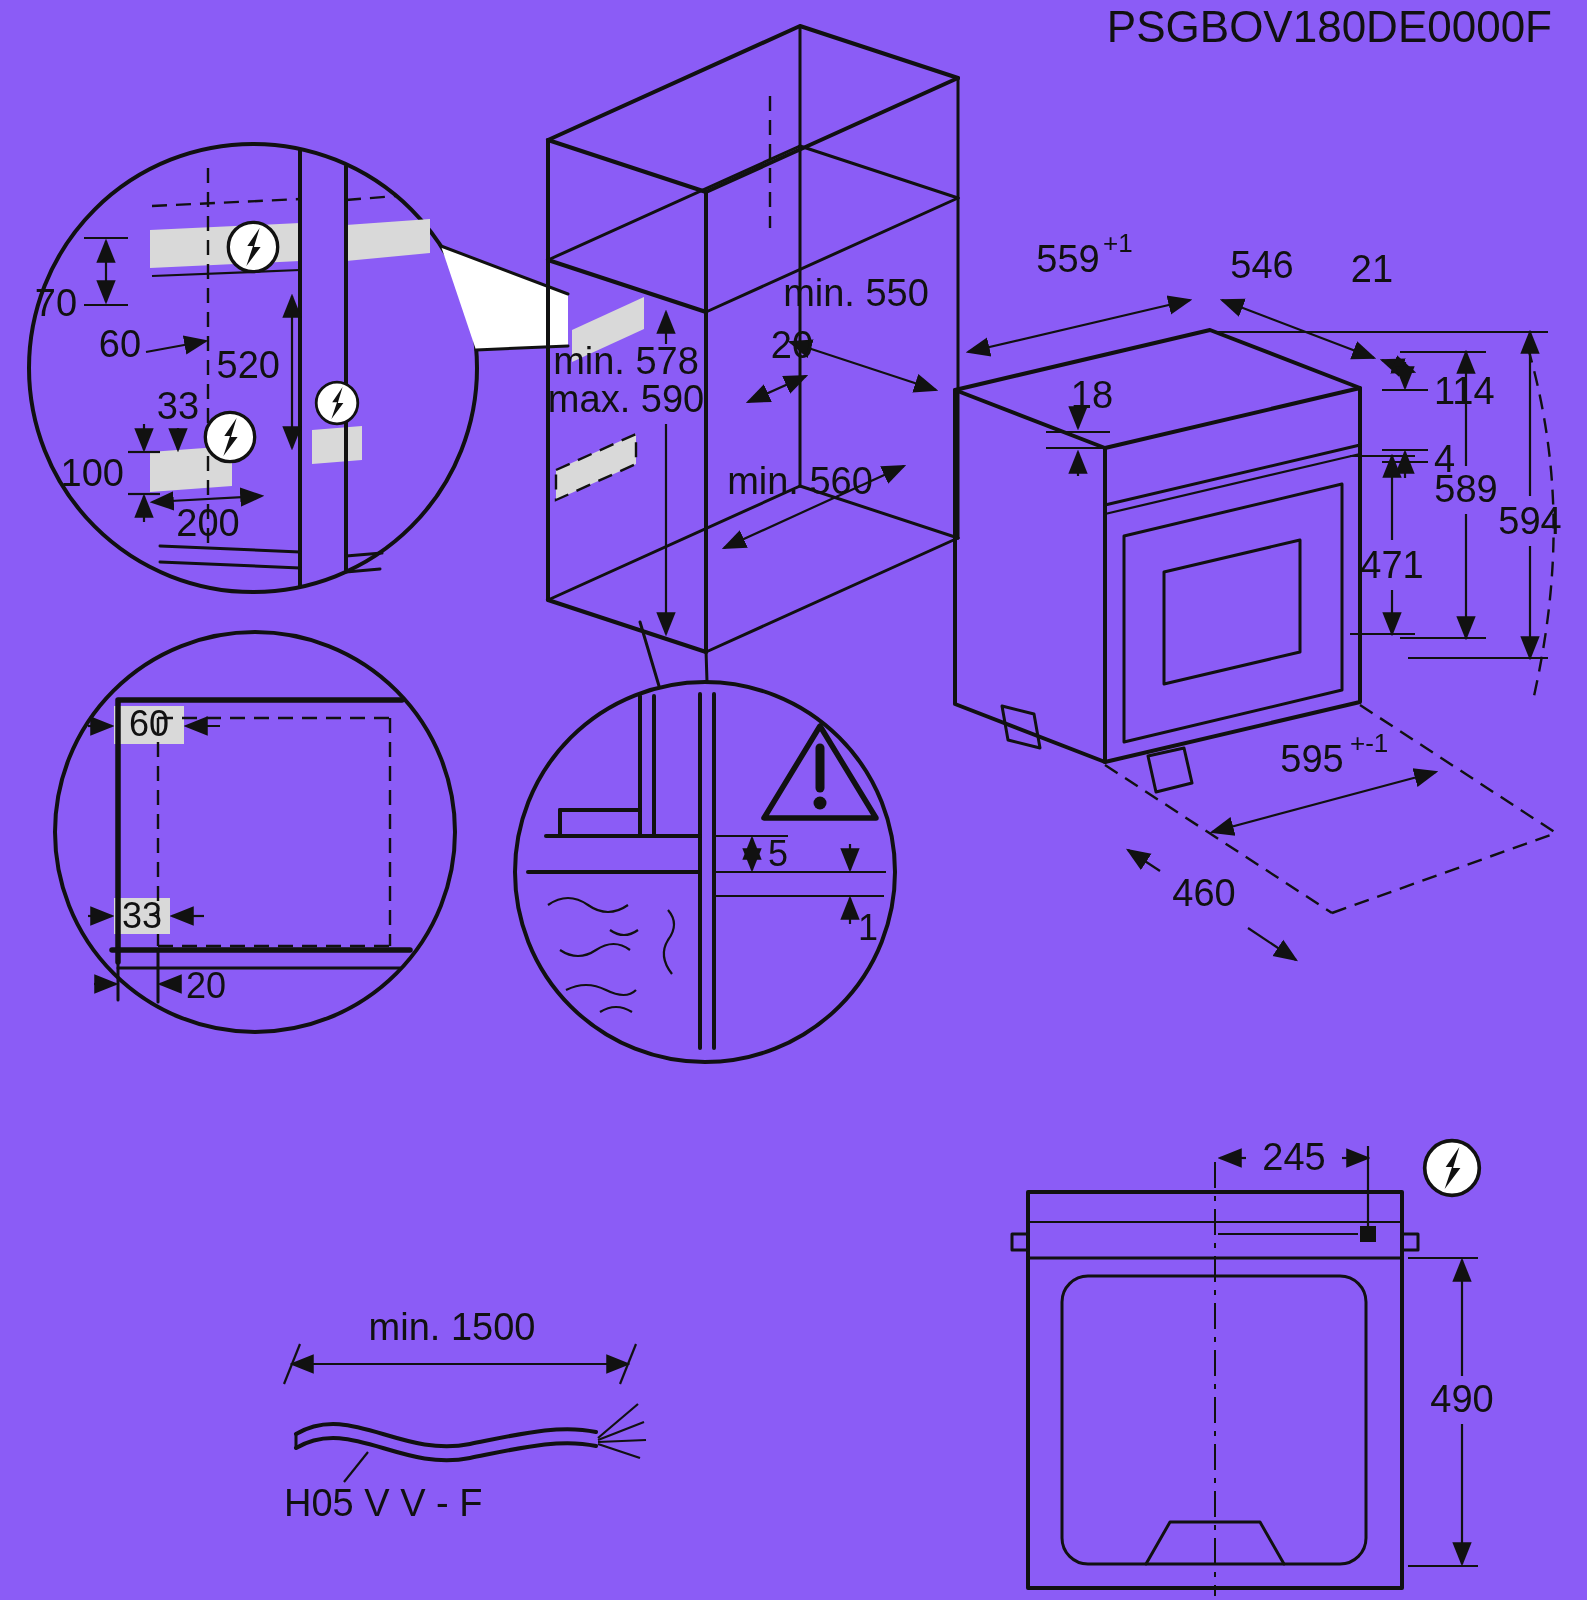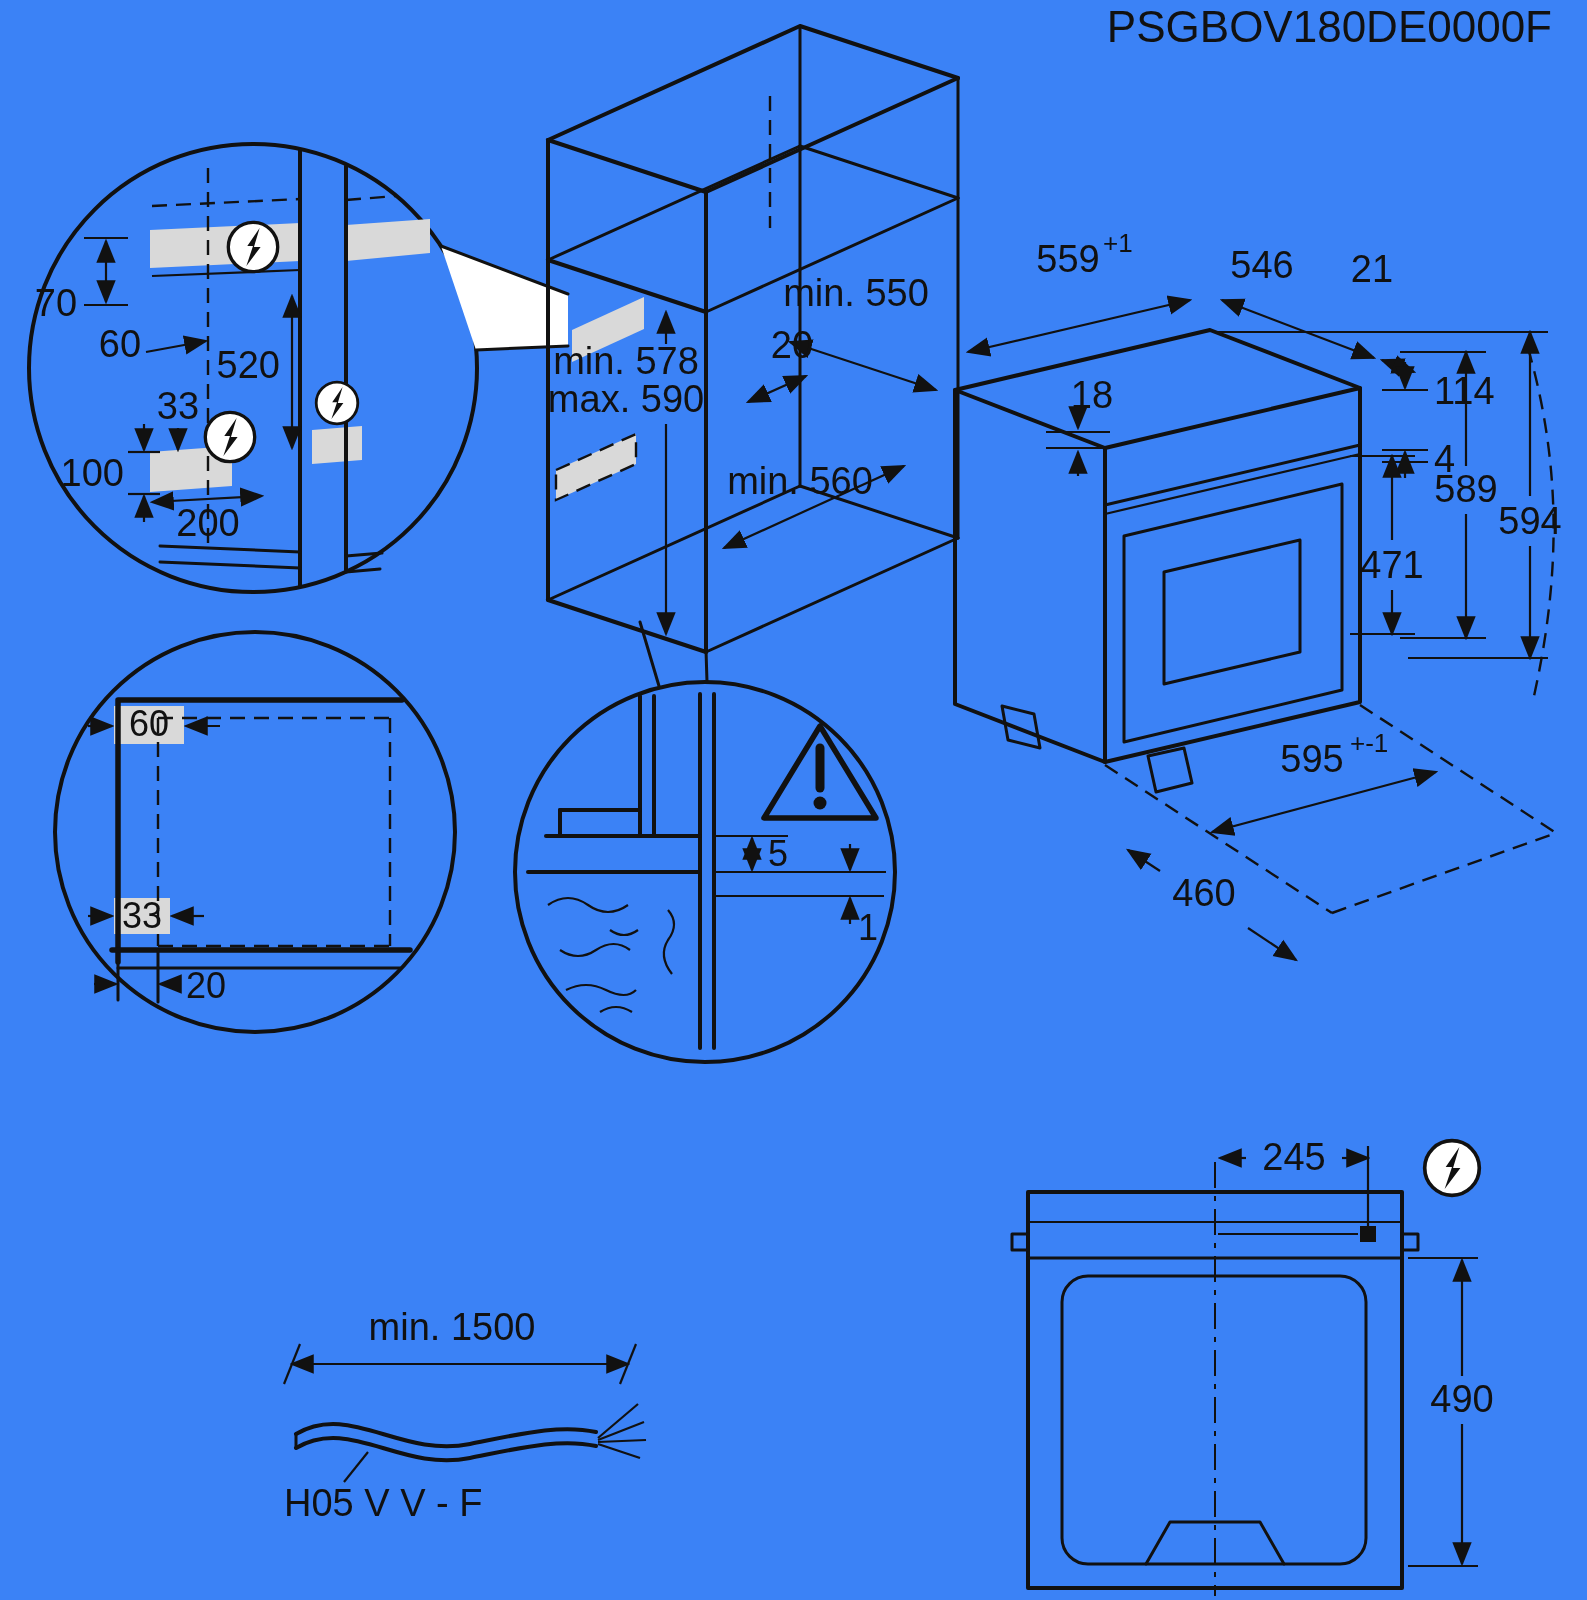--- a/index.html
+++ b/index.html
@@ -1,16 +1,16 @@
 <!DOCTYPE html>
 <html><head>
 <meta charset="utf-8">
 <style>
   html,body{margin:0;padding:0;background:#ffffff;}
-  .stage{width:1587px;height:1600px;background:#3b82f6;position:relative;overflow:hidden;}
+  .stage{width:1587px;height:1600px;background:#8b5cf6;position:relative;overflow:hidden;}
   svg{display:block;}
   .s4{stroke:#111;stroke-width:4;fill:none;stroke-linejoin:round;stroke-linecap:round;}
   .s5{stroke:#111;stroke-width:5.5;fill:none;stroke-linejoin:round;stroke-linecap:round;}
   .s3{stroke:#111;stroke-width:3;fill:none;stroke-linejoin:round;stroke-linecap:round;}
   .s2{stroke:#111;stroke-width:2.2;fill:none;stroke-linejoin:round;stroke-linecap:butt;}
   .dsh{stroke:#111;stroke-width:2.4;fill:none;stroke-dasharray:15 9;}
   .dd{stroke:#111;stroke-width:2;fill:none;stroke-dasharray:26 8 5 8;}
   .gray{fill:#d9d9d9;stroke:none;}
   .wht{fill:#ffffff;stroke:none;}
   .blk{fill:#111;stroke:none;}

